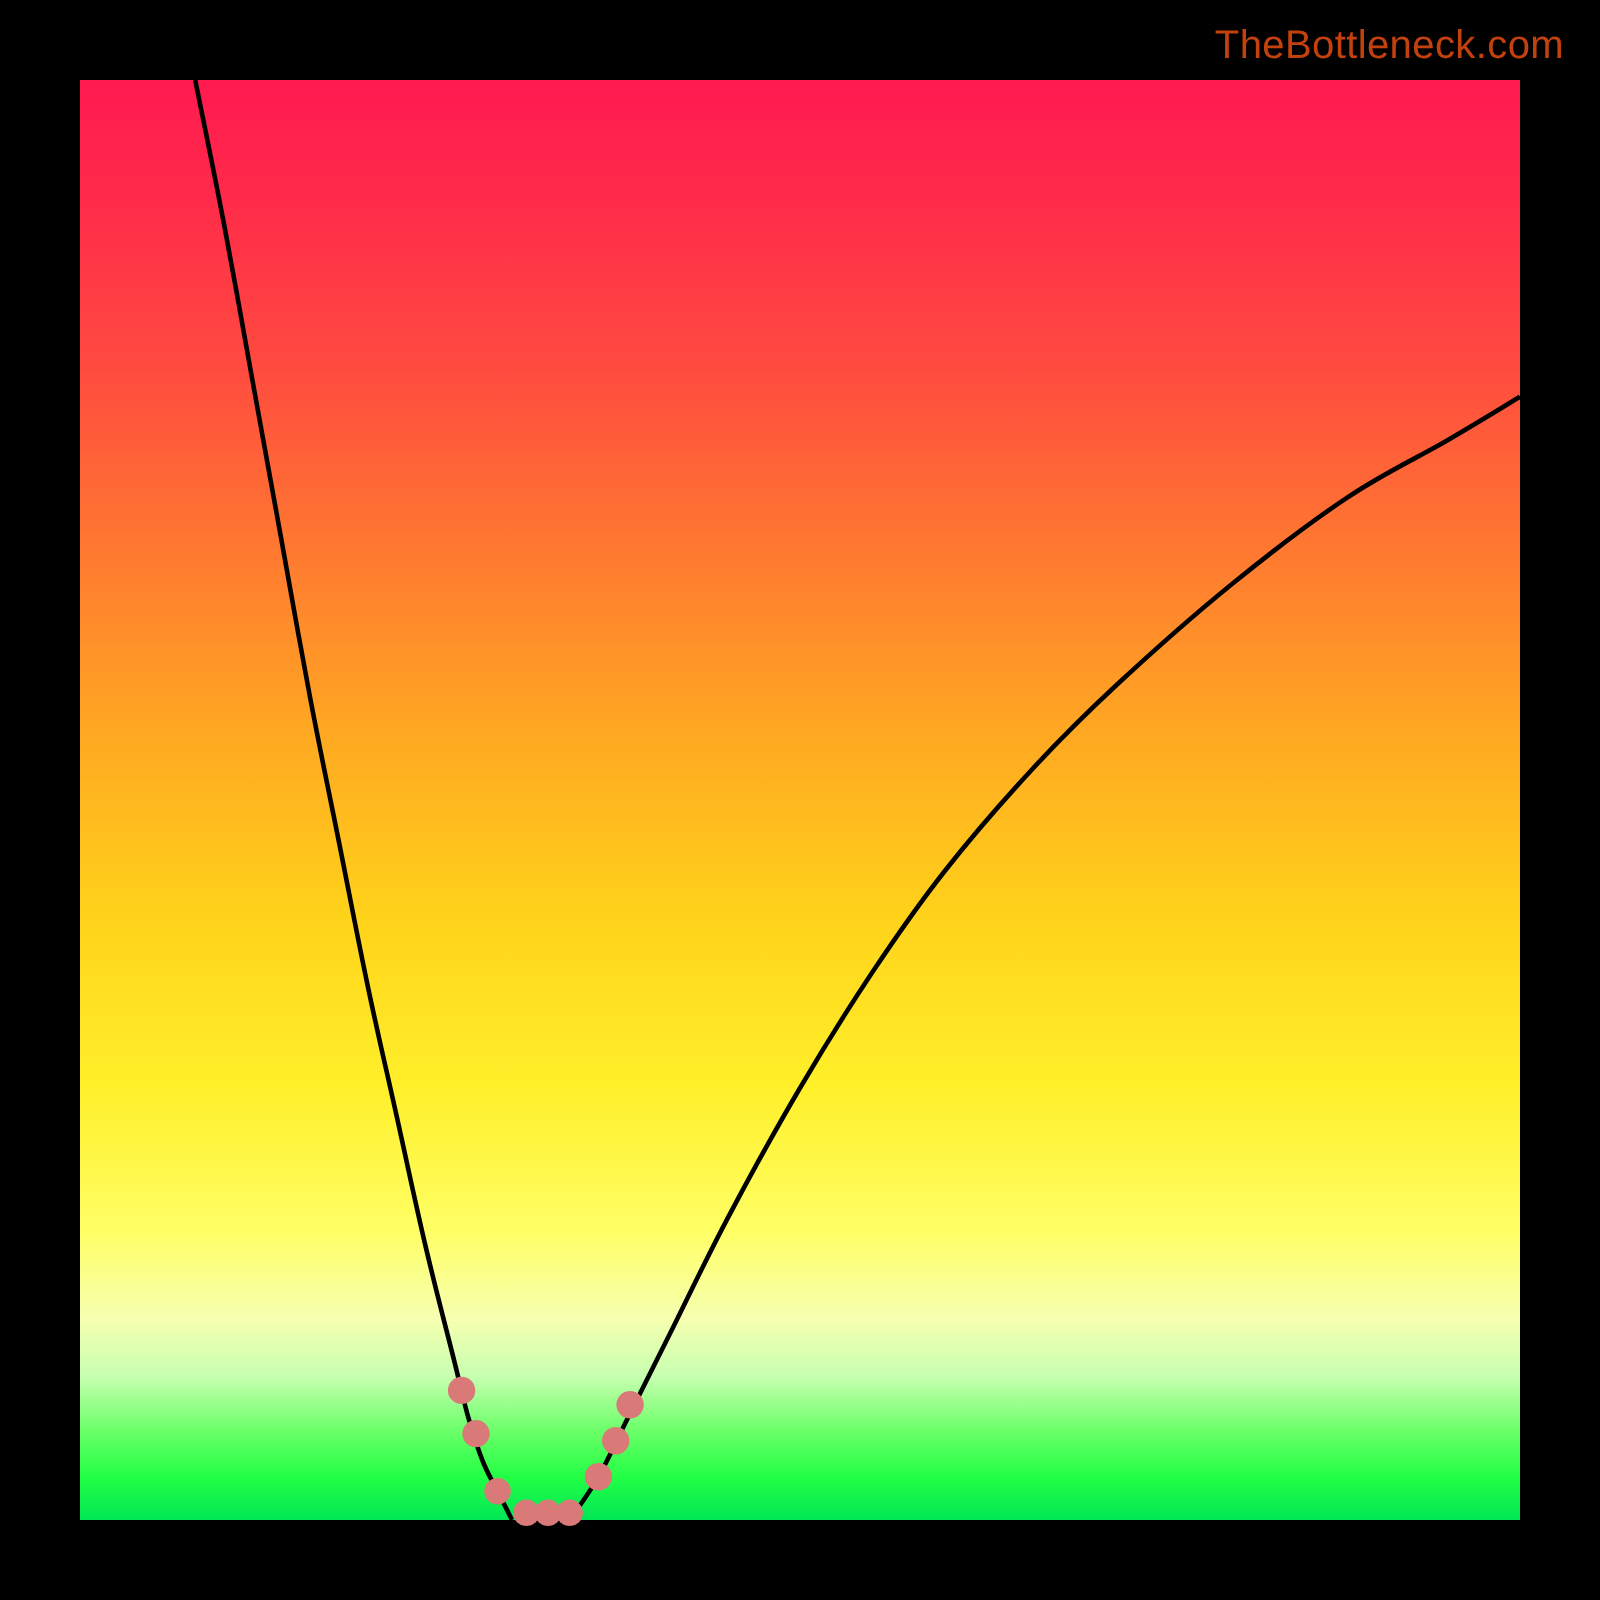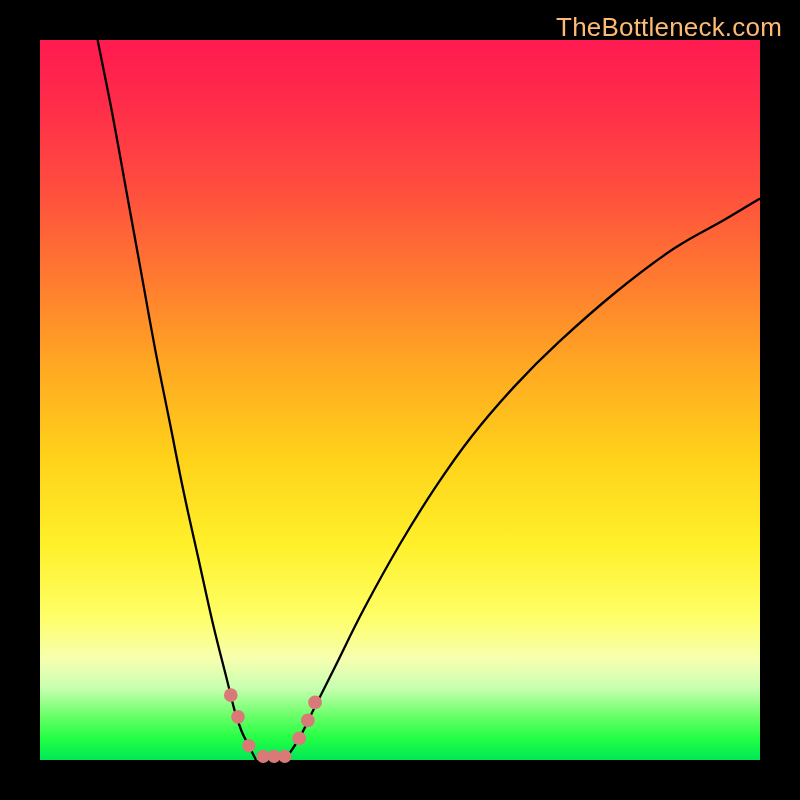--- a/index.html
+++ b/index.html
@@ -38,22 +38,22 @@
       #c8ffb0 90%,
       #66ff66 94%,
       #23ff45 97%,
       #00e756 100%
     );
   }
   .watermark {
     position: absolute;
     top: 12px;
     right: 18px;
-    color: #fdba74;
-    font-size: 26px;
+    color: #c2410c;
+    font-size: 20px;
     letter-spacing: 0.2px;
     font-weight: 400;
     user-select: none;
   }
   svg.curves {
     position: absolute;
     inset: 0;
     width: 100%;
     height: 100%;
     overflow: visible;

